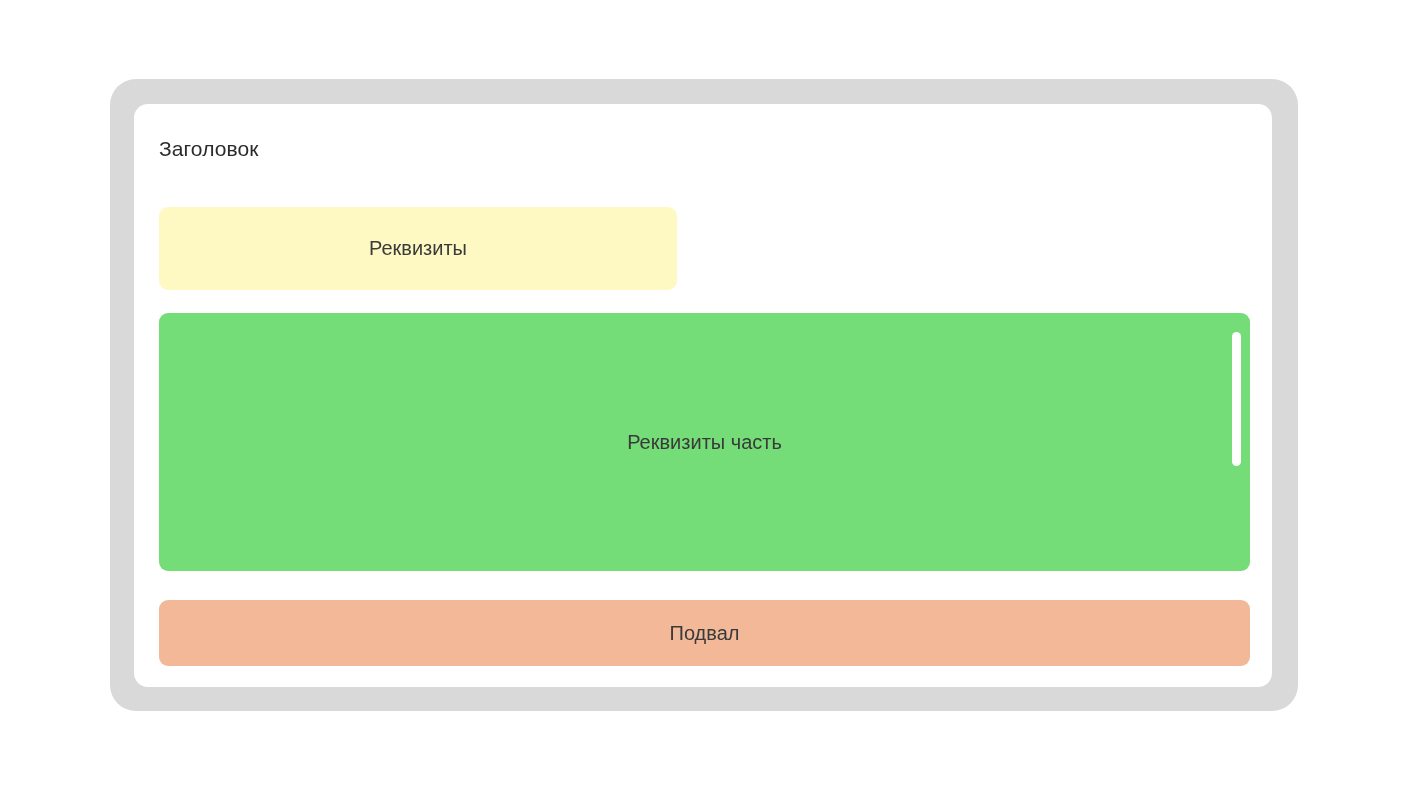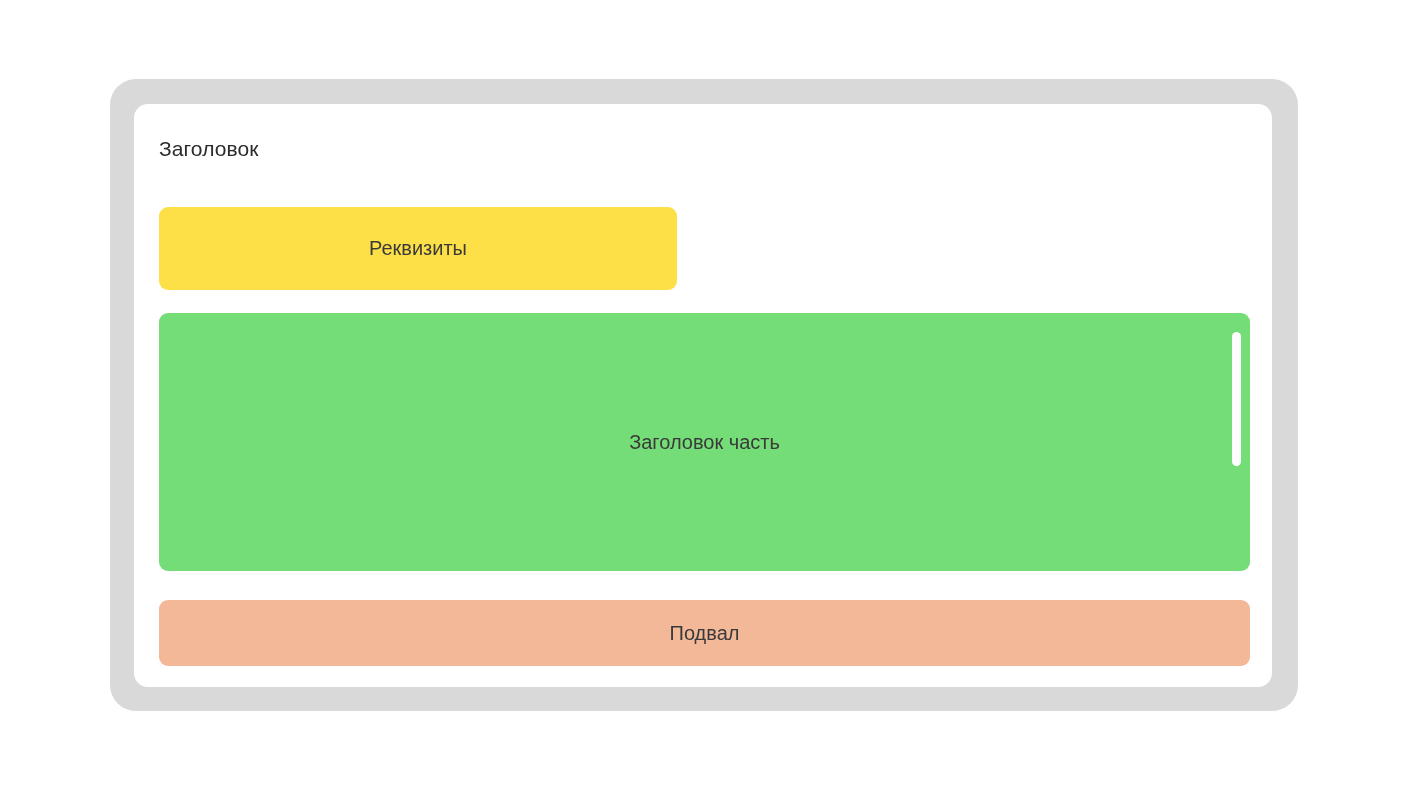--- a/index.html
+++ b/index.html
@@ -67,21 +67,21 @@
     border-radius: 9px;
     font-size: 20px;
     color: #3a3a3a;
   }
 
   .region-attributes {
     left: 159px;
     top: 207px;
     width: 518px;
     height: 83px;
-    background: #fde047;
+    background: #fef9c3;
   }
 
   .region-table {
     left: 159px;
     top: 313px;
     width: 1091px;
     height: 258px;
     background: #74dd77;
   }
 
@@ -125,21 +125,21 @@
 
   <div class="form-card"></div>
 
   <div class="form-title">Заголовок</div>
 
   <div class="region region-attributes">
     <span class="region-label">Реквизиты</span>
   </div>
 
   <div class="region region-table">
-    <span class="region-label">Заголовок часть</span>
+    <span class="region-label">Реквизиты часть</span>
     <div class="scrollbar-track">
       <div class="scrollbar-thumb"></div>
     </div>
   </div>
 
   <div class="region region-footer">
     <span class="region-label">Подвал</span>
   </div>
 
 </div>

